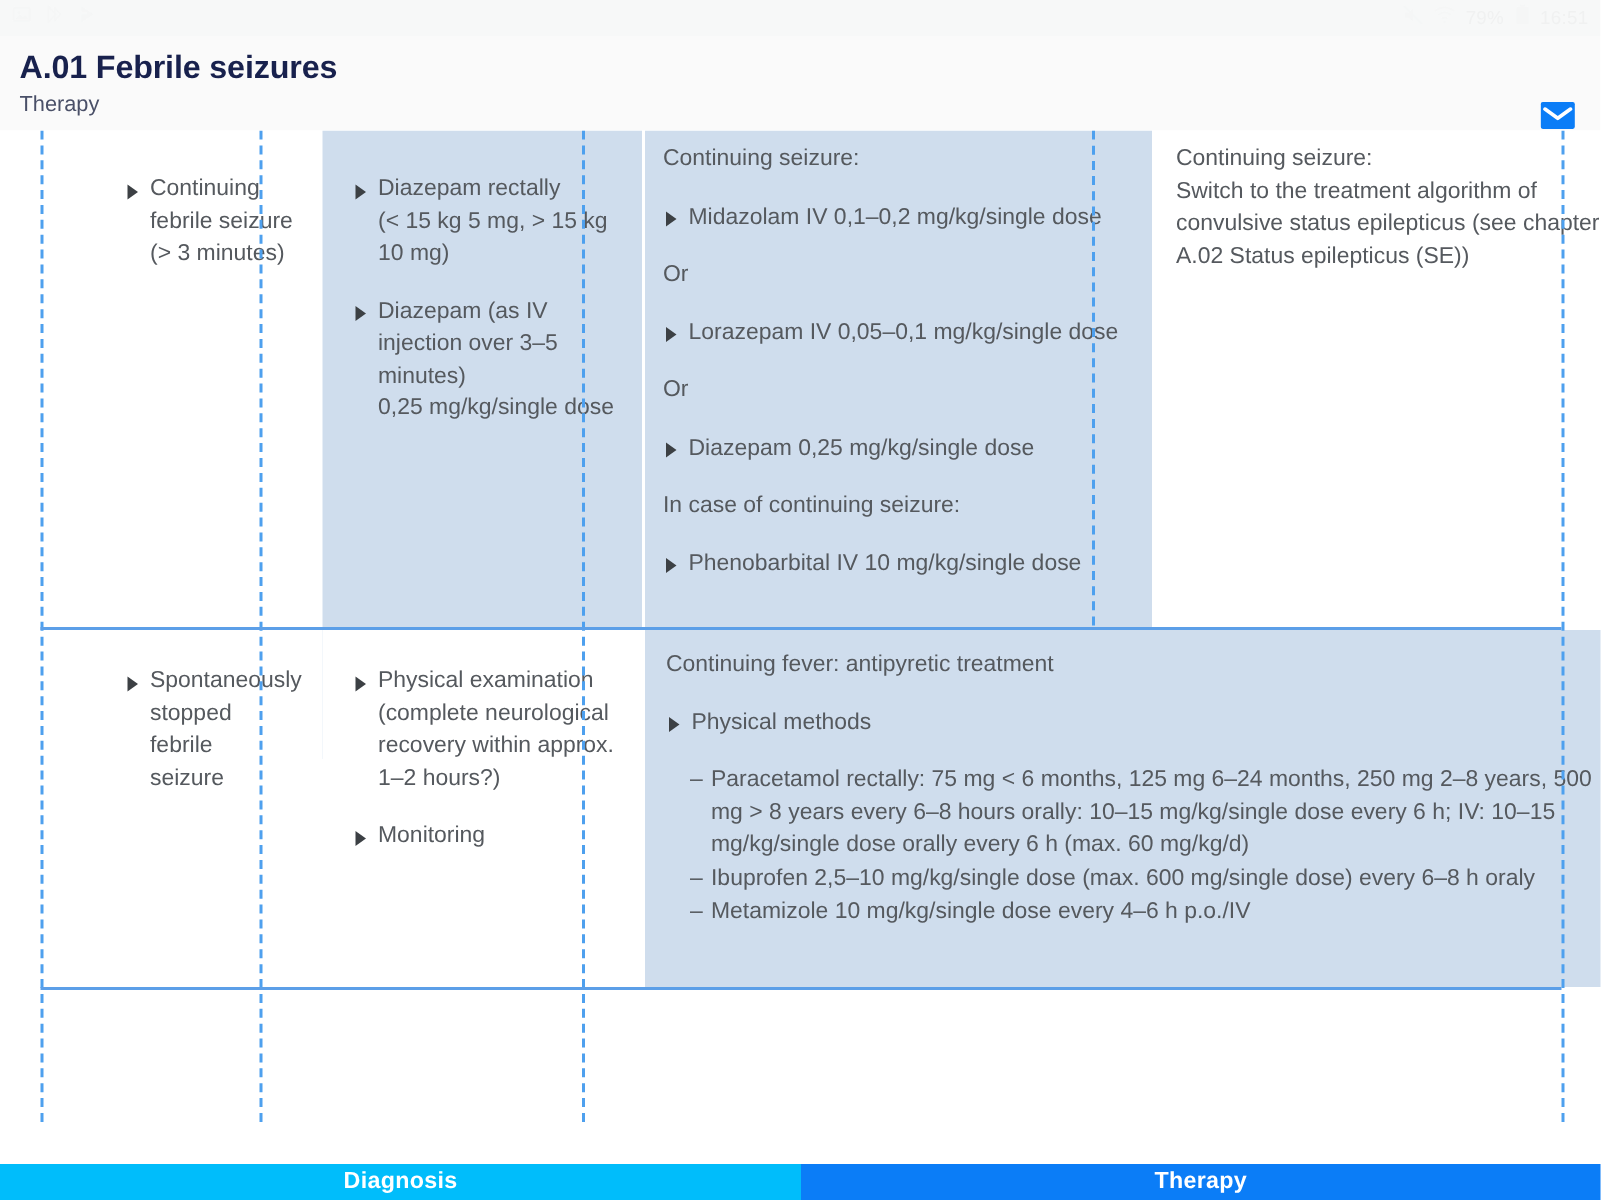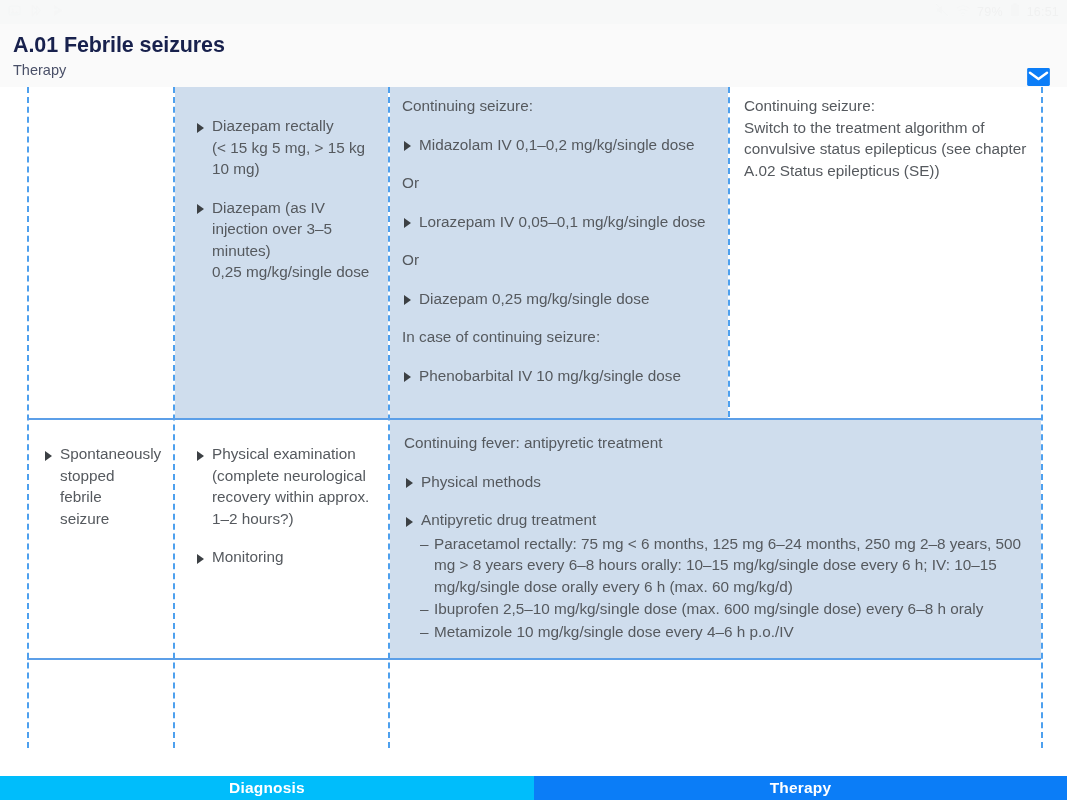--- a/index.html
+++ b/index.html
@@ -92,20 +92,21 @@
     left: 27px;
     height: 0;
     border-top: 2px solid #5c9fe8;
     z-index: 4;
     pointer-events: none;
   }
 
   .cell {
     position: absolute;
     overflow: hidden;
+    margin-left: 40px;
   }
   .cell.blue  { background: #cfdded; }
   .cell.white { background: #ffffff; }
 
   .cell-inner {
     padding: 16px 14px 10px 14px;
     font-size: 15.3px;
     line-height: 21.5px;
     color: #55595e;
   }
@@ -230,20 +231,27 @@
 </div>
 
 <div id="content">
 
   <div class="vrule" style="left:27px;  height:661px;"></div>
   <div class="vrule" style="left:173px; height:661px;"></div>
   <div class="vrule" style="left:388px; height:661px;"></div>
   <div class="vrule" style="left:728px; height:330px;"></div>
   <div class="vrule" style="left:1041px;height:661px;"></div>
 
+  <div class="cell white" style="left:29px; top:0; width:144px; height:331px;">
+    <div class="cell-inner" style="padding-top:28px;">
+      <div class="b-line nodash" style="white-space:pre-line;">Continuing
+febrile seizure
+(&gt; 3 minutes)</div>
+    </div>
+  </div>
 
   <div class="cell blue" style="left:175px; top:0; width:213px; height:419px;">
     <div class="cell-inner" style="padding-top:28px; padding-left:20px;">
       <div class="b-line" style="white-space:pre-line;">Diazepam rectally
 (&lt; 15 kg 5 mg, &gt; 15 kg
 10 mg)</div>
       <div class="b-line nodash" style="white-space:pre-line;">Diazepam (as IV
 injection over 3–5
 minutes)
 0,25 mg/kg/single dose</div>
@@ -289,21 +297,20 @@
 recovery within approx.
 1–2 hours?)</div>
       <div class="b-line nodash">Monitoring</div>
     </div>
   </div>
 
   <div class="cell blue" style="left:390px; top:333px; width:651px; height:238px;">
     <div class="cell-inner" style="padding-top:12px; ">
       <div class="p-line">Continuing fever: antipyretic treatment</div>
       <div class="b-line">Physical methods</div>
-      <div class="b-line tight" style="margin-bottom:2px;">Antipyretic drug treatment</div>
       <div class="d-line">Paracetamol rectally: 75 mg &lt; 6 months, 125 mg 6–24 months, 250 mg 2–8 years, 500 mg &gt; 8 years every 6–8 hours orally: 10–15 mg/kg/single dose every 6 h; IV: 10–15 mg/kg/single dose orally every 6 h (max. 60 mg/kg/d)</div>
       <div class="d-line">Ibuprofen 2,5–10 mg/kg/single dose (max. 600 mg/single dose) every 6–8 h oraly</div>
       <div class="d-line">Metamizole 10 mg/kg/single dose every 4–6 h p.o./IV</div>
     </div>
   </div>
 
   <div class="hrule" style="top:571px; width:1014px;"></div>
 
 
 </div>

